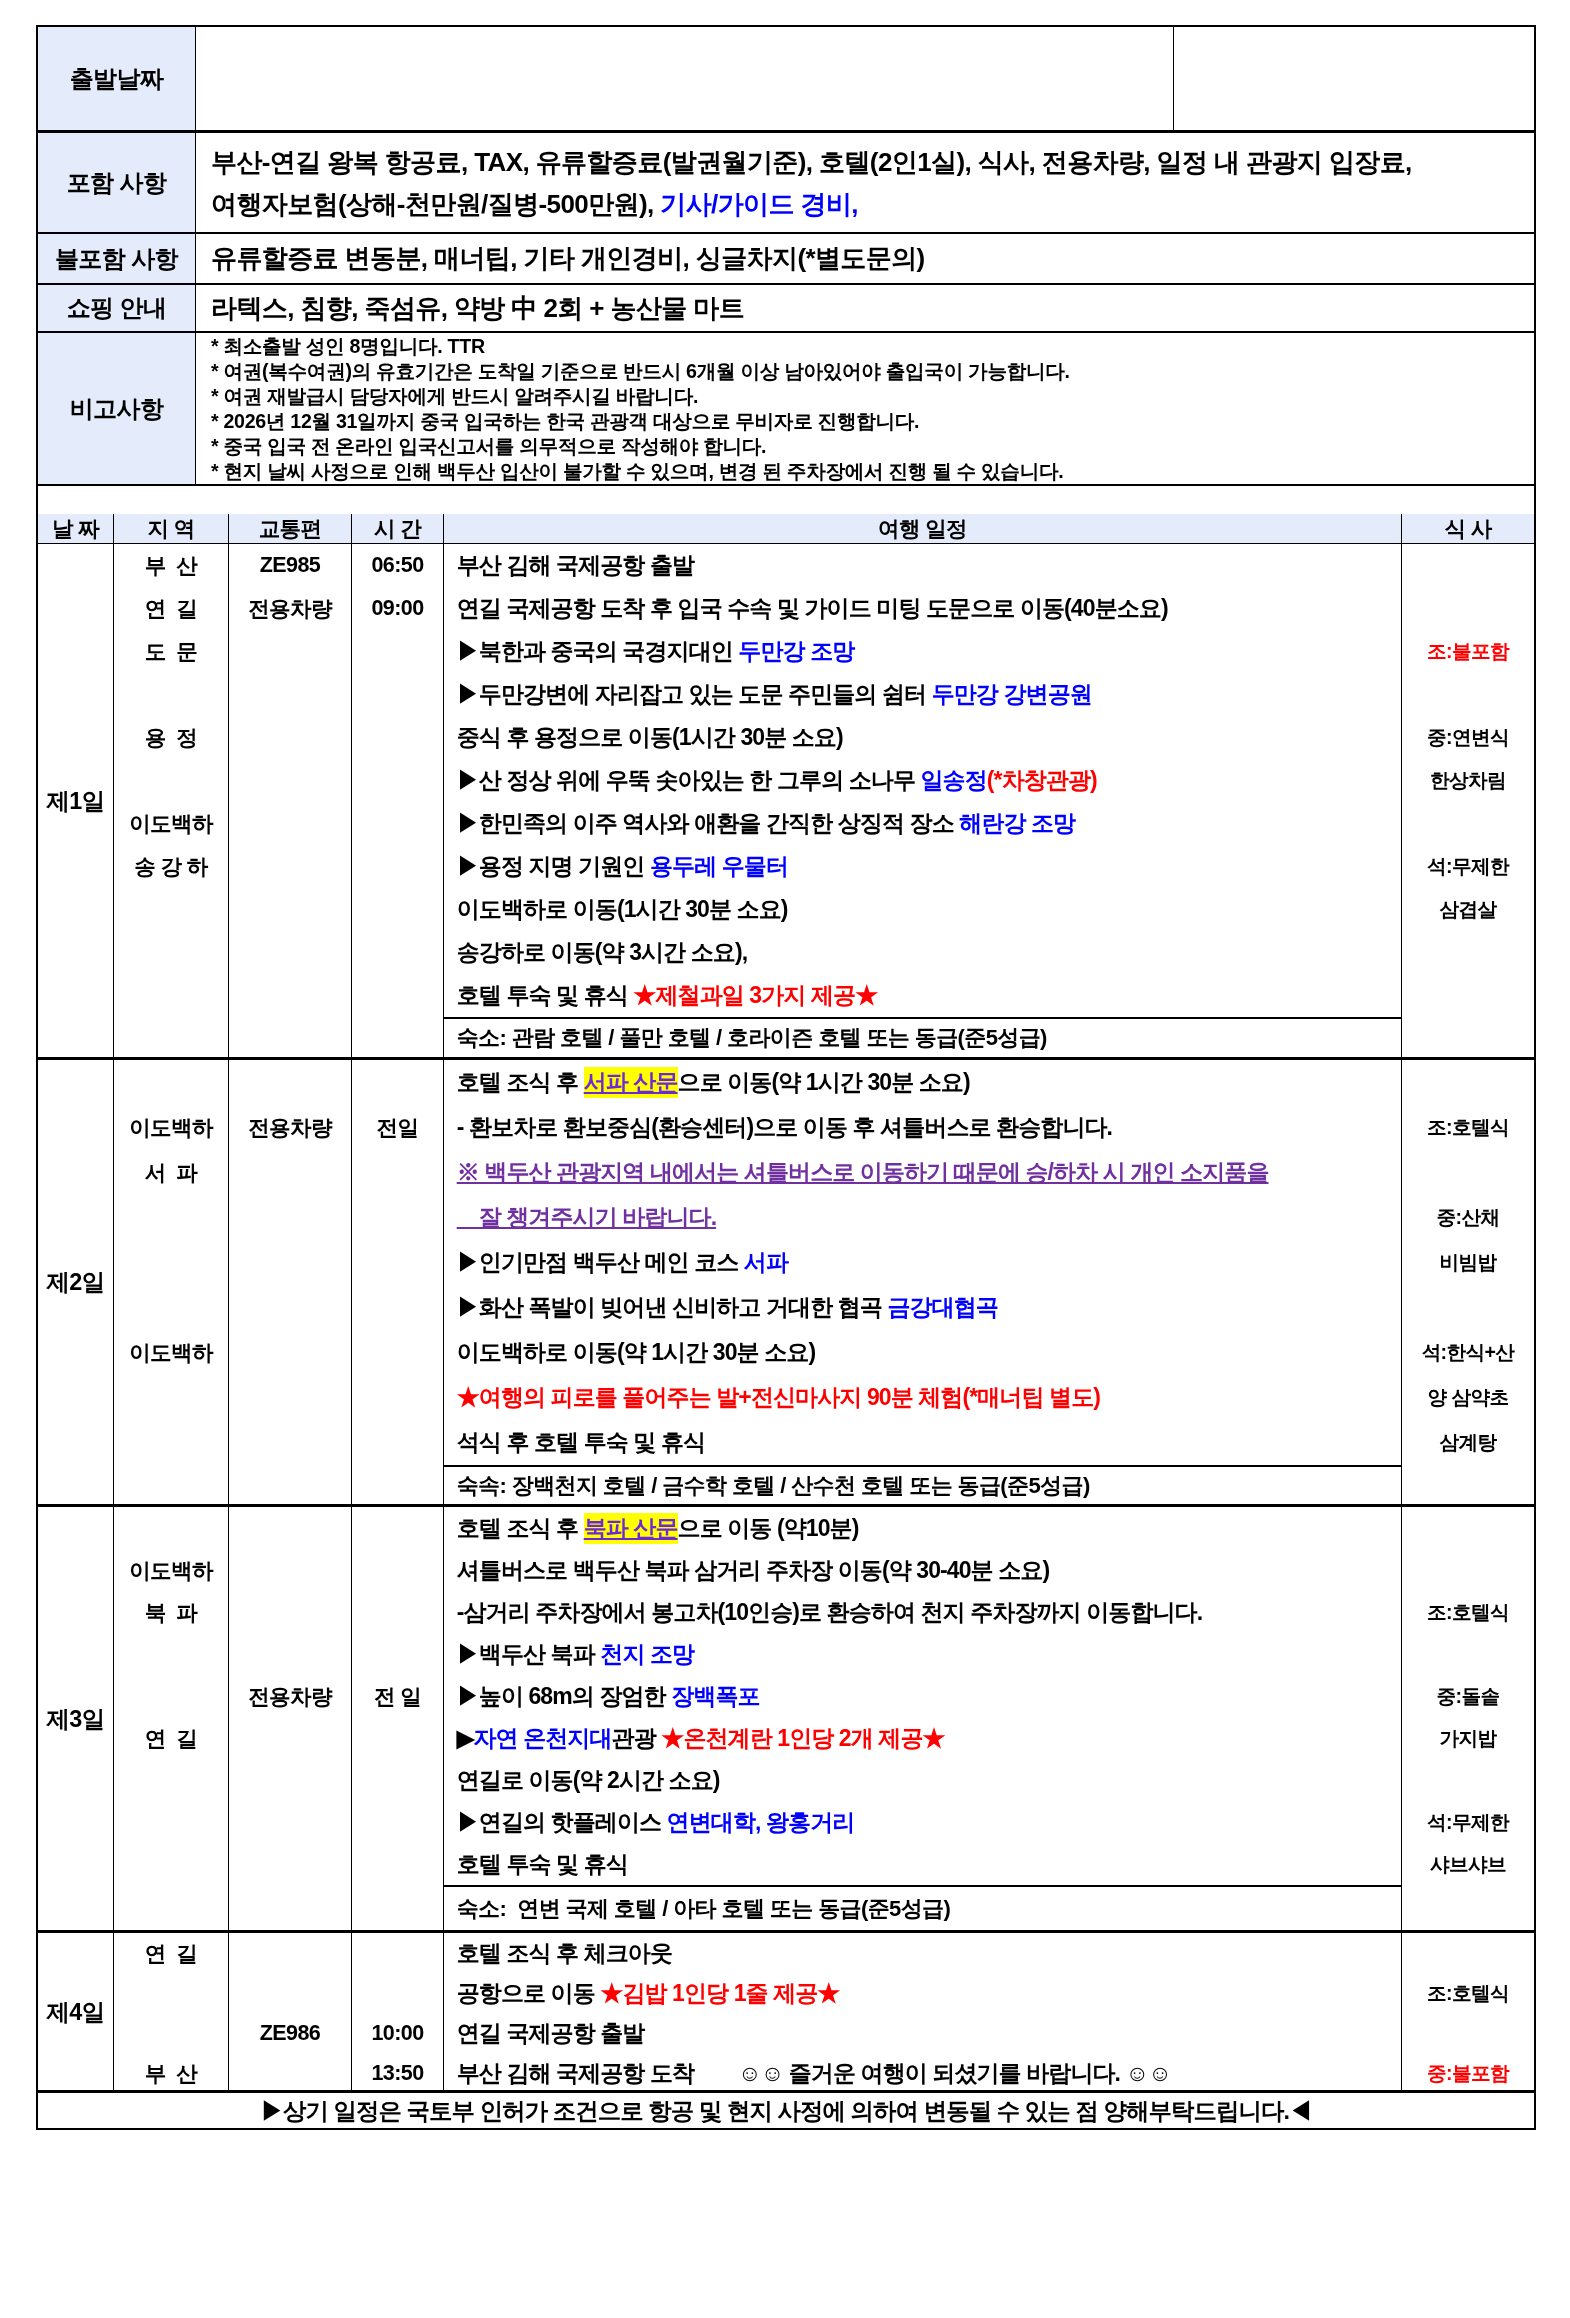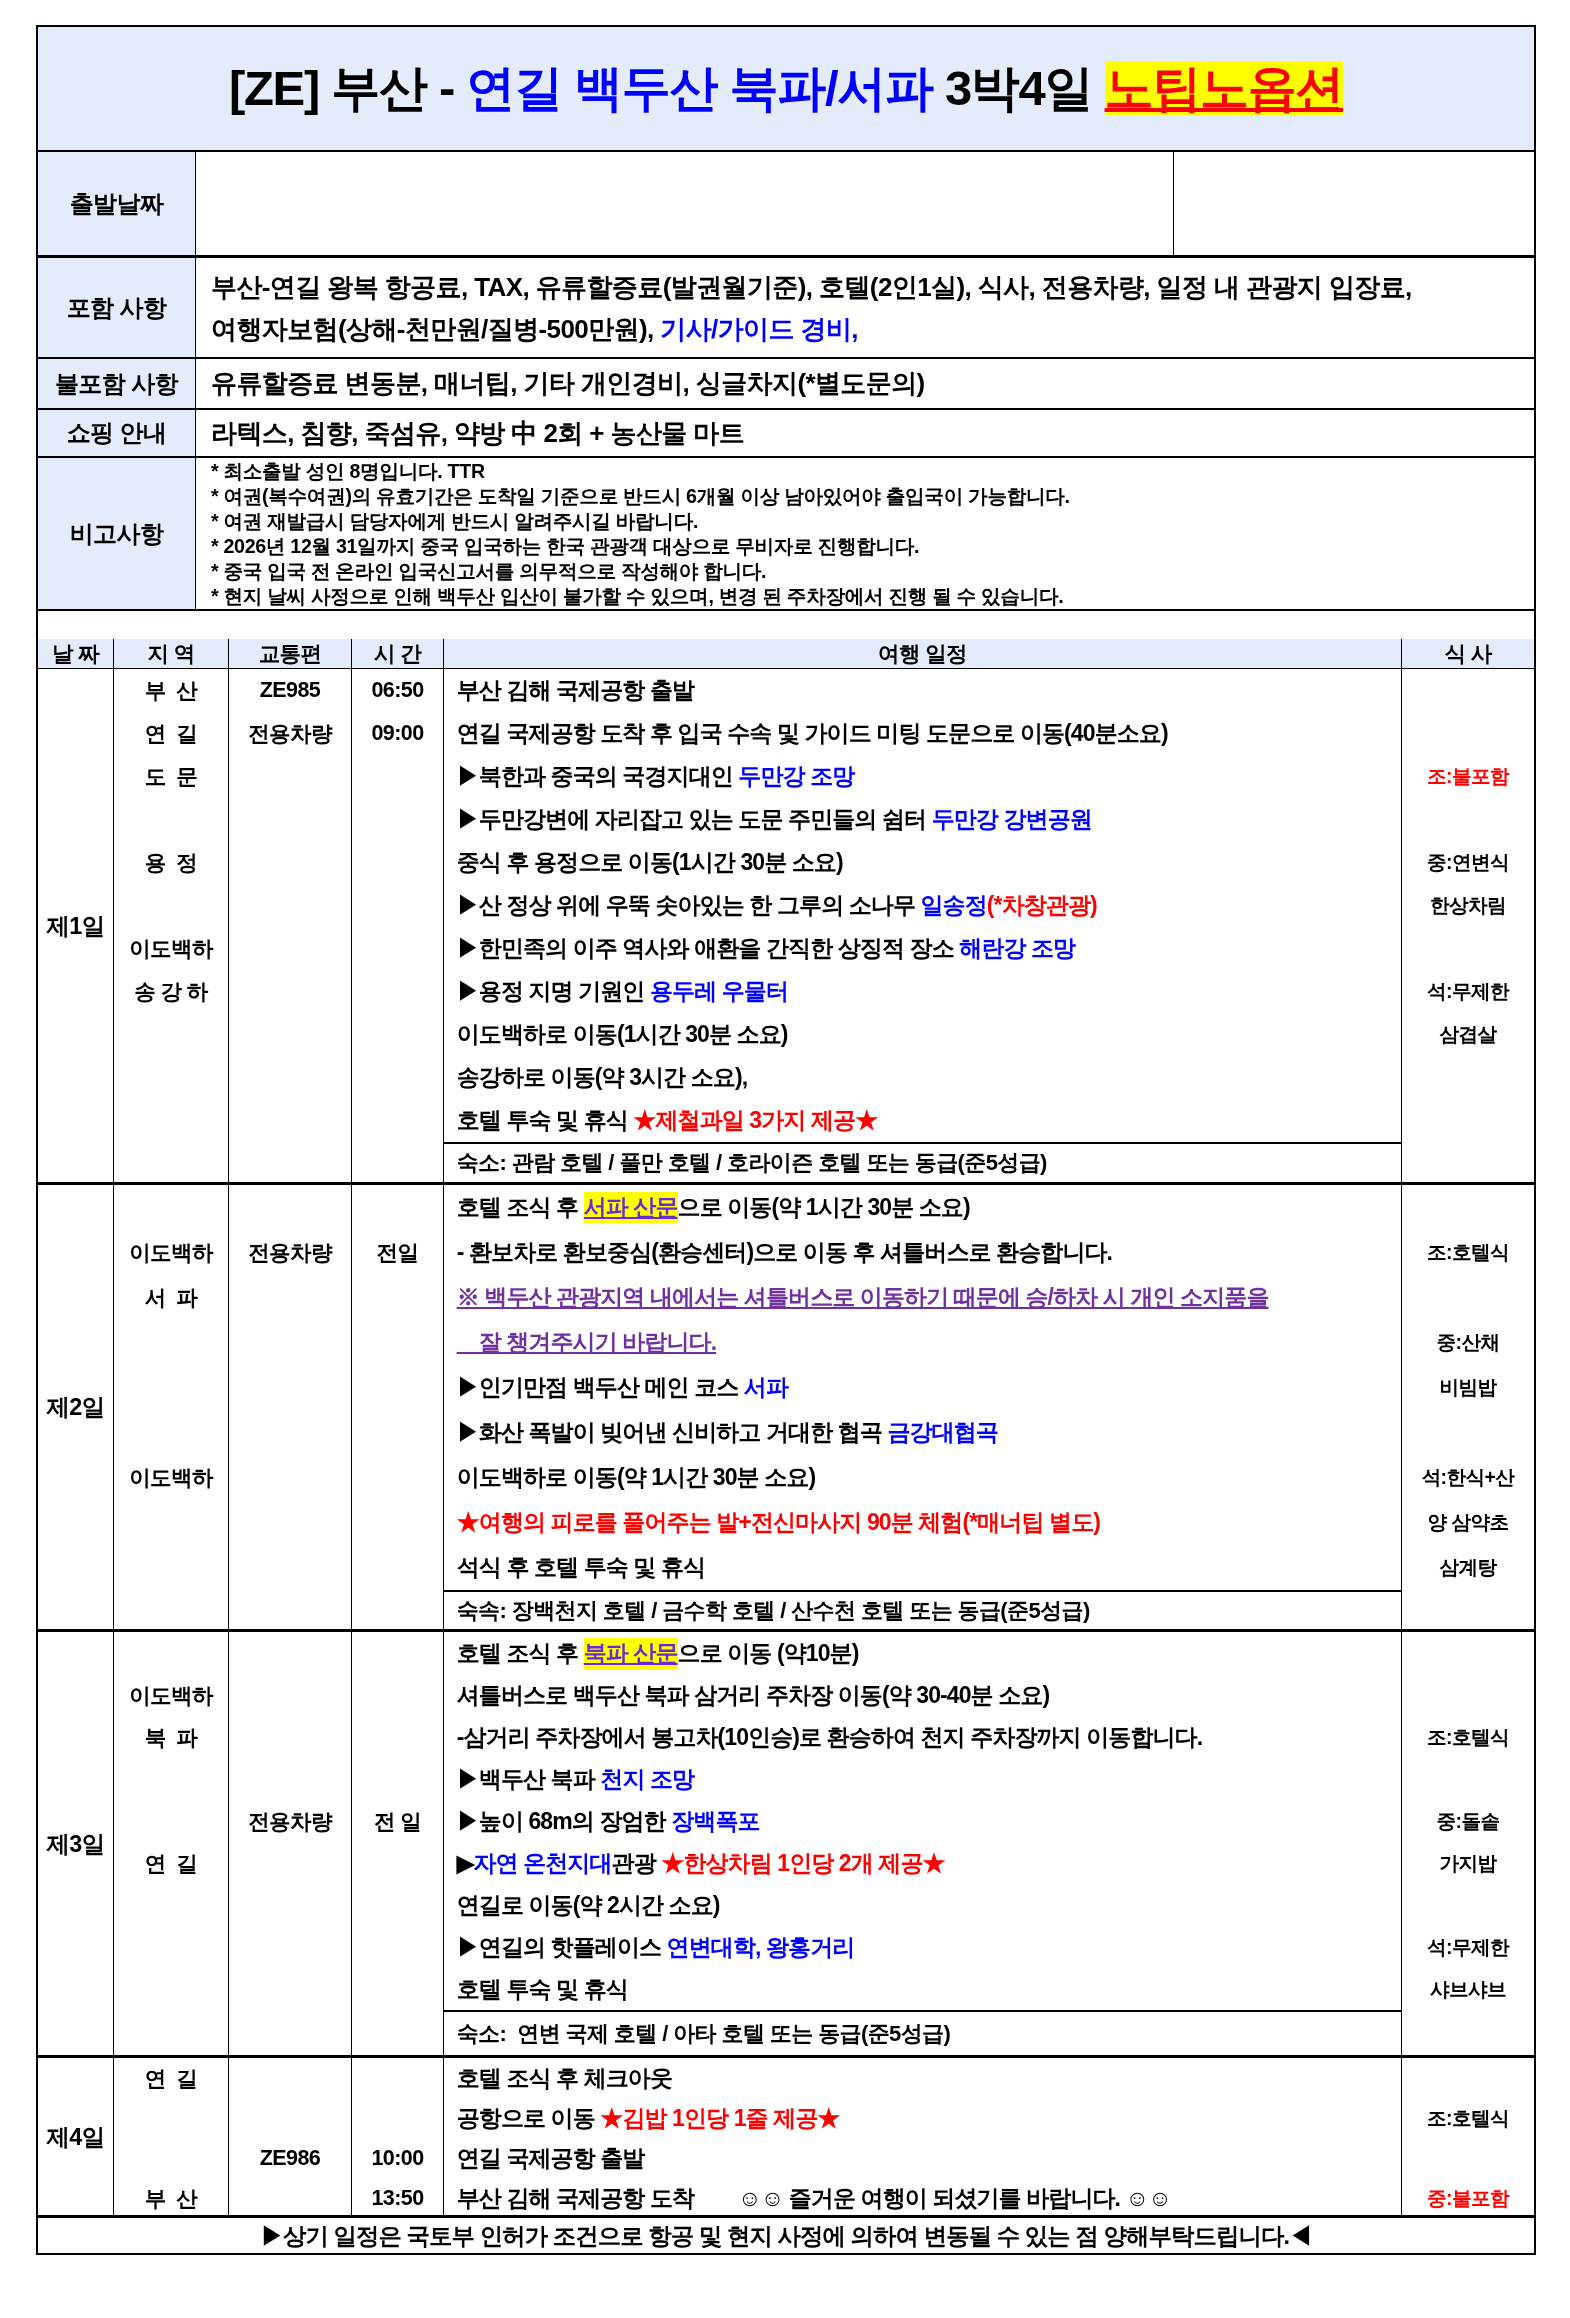--- a/index.html
+++ b/index.html
@@ -57,23 +57,20 @@
 
   .footer-row { height:35px; display:flex; align-items:center; justify-content:center;
     font-size:23.4px; letter-spacing:-0.9px; white-space:pre; }
 </style>
 </head>
 <body>
 
 <div class="page">
   <div class="doc">
 
-    <div class="title-row">
-      <div class="title"><span class="c-k">[ZE] 부산 - </span><span class="c-b">연길 백두산 북파/서파</span><span class="c-k"> 3박4일 </span><span class="c-rhl">노팁노옵션</span></div>
-    </div>
 
     <div class="irow r-depart">
       <div class="ilabel">출발날짜</div>
       <div class="depart-main"></div>
       <div class="depart-side"></div>
     </div>
 
     <div class="irow r-include">
       <div class="ilabel">포함 사항</div>
       <div class="ibody">
@@ -280,21 +277,21 @@
             <div class="slot"></div>
             <div class="slot"></div>
             <div class="slot"></div>
           </div>
     <div class="cell d-sched">
             <div class="d-line"><span class="c-k">호텔 조식 후 </span><span class="c-hl">북파 산문</span><span class="c-k">으로 이동 (약10분)</span></div>
             <div class="d-line"><span class="c-k">셔틀버스로 백두산 북파 삼거리 주차장 이동(약 30-40분 소요)</span></div>
             <div class="d-line"><span class="c-k">-삼거리 주차장에서 봉고차(10인승)로 환승하여 천지 주차장까지 이동합니다.</span></div>
             <div class="d-line"><span class="c-k">▶백두산 북파 </span><span class="c-b">천지 조망</span></div>
             <div class="d-line"><span class="c-k">▶높이 68m의 장엄한 </span><span class="c-b">장백폭포</span></div>
-            <div class="d-line"><span class="c-k">▶</span><span class="c-b">자연 온천지대</span><span class="c-k">관광 </span><span class="c-r">★한상차림 1인당 2개 제공★</span></div>
+            <div class="d-line"><span class="c-k">▶</span><span class="c-b">자연 온천지대</span><span class="c-k">관광 </span><span class="c-r">★온천계란 1인당 2개 제공★</span></div>
             <div class="d-line"><span class="c-k">연길로 이동(약 2시간 소요)</span></div>
             <div class="d-line"><span class="c-k">▶연길의 핫플레이스 </span><span class="c-b">연변대학, 왕홍거리</span></div>
             <div class="d-line"><span class="c-k">호텔 투숙 및 휴식</span></div>
             <div class="d-hotel">숙소:  연변 국제 호텔 / 아타 호텔 또는 동급(준5성급)</div>
           </div>
     <div class="cell d-col d-meals">
             <div class="slot"></div>
             <div class="slot"></div>
             <div class="slot"><span class="c-k">조:호텔식</span></div>
             <div class="slot"></div>

